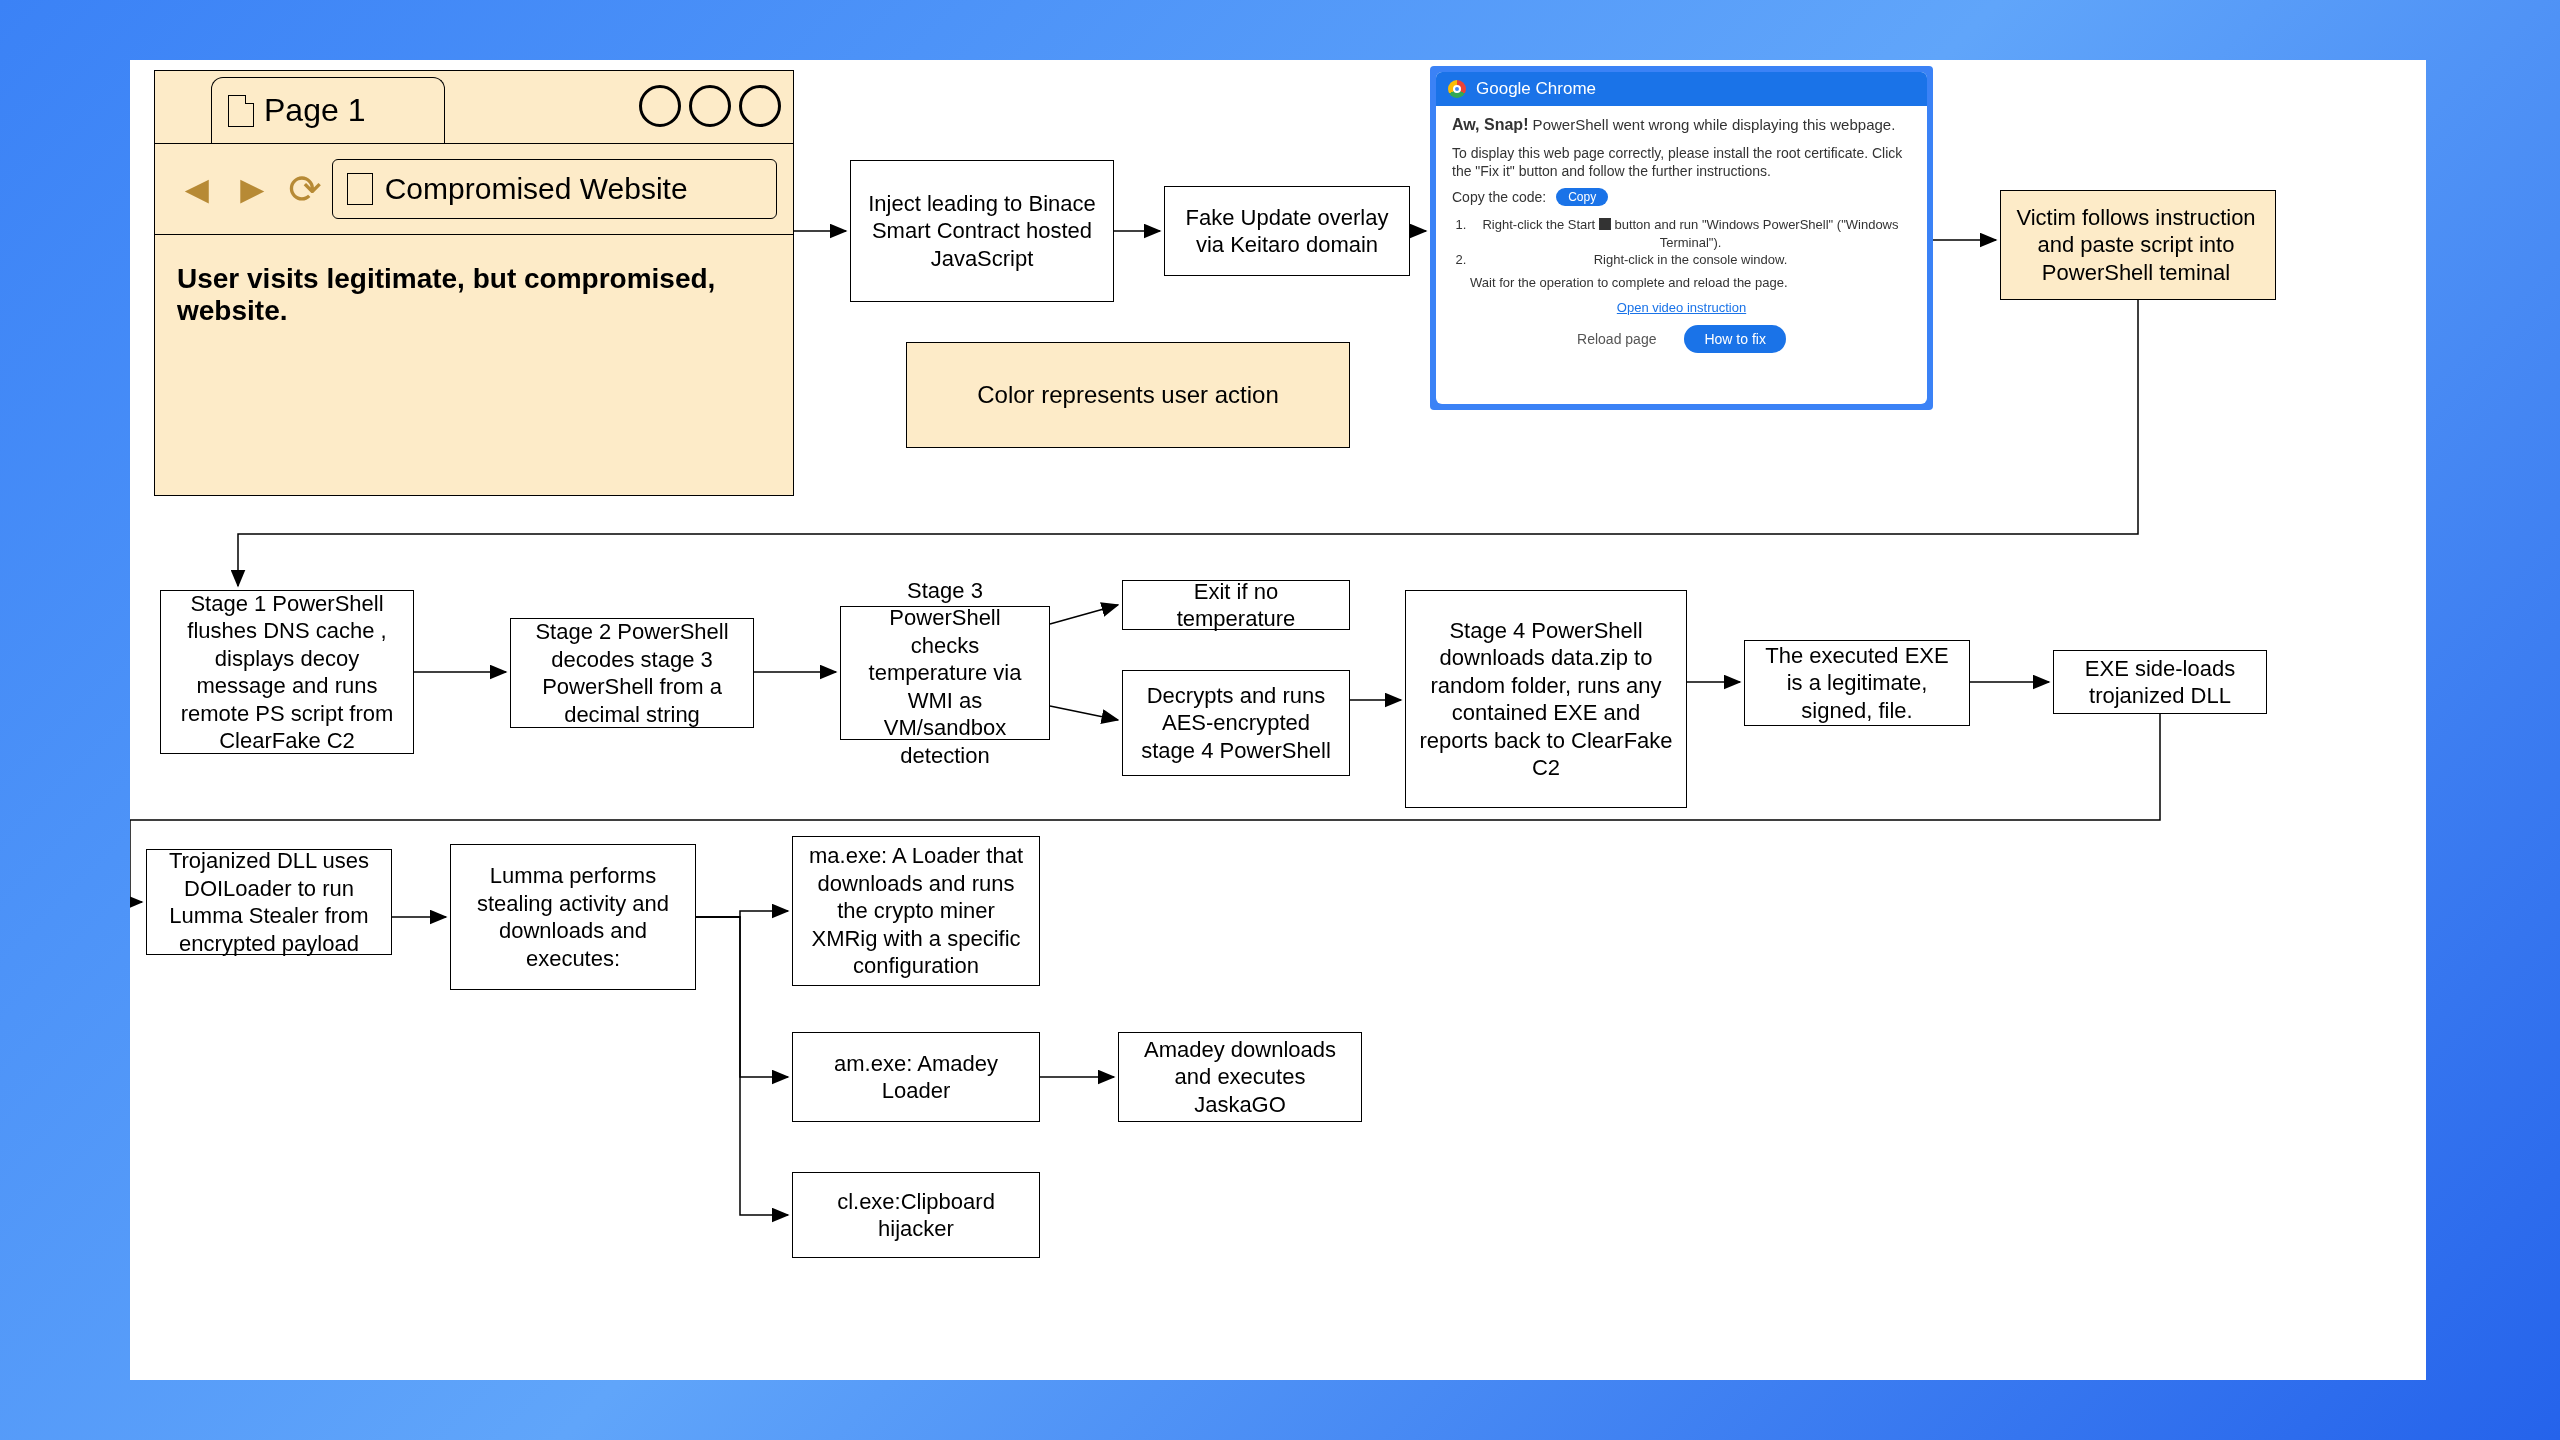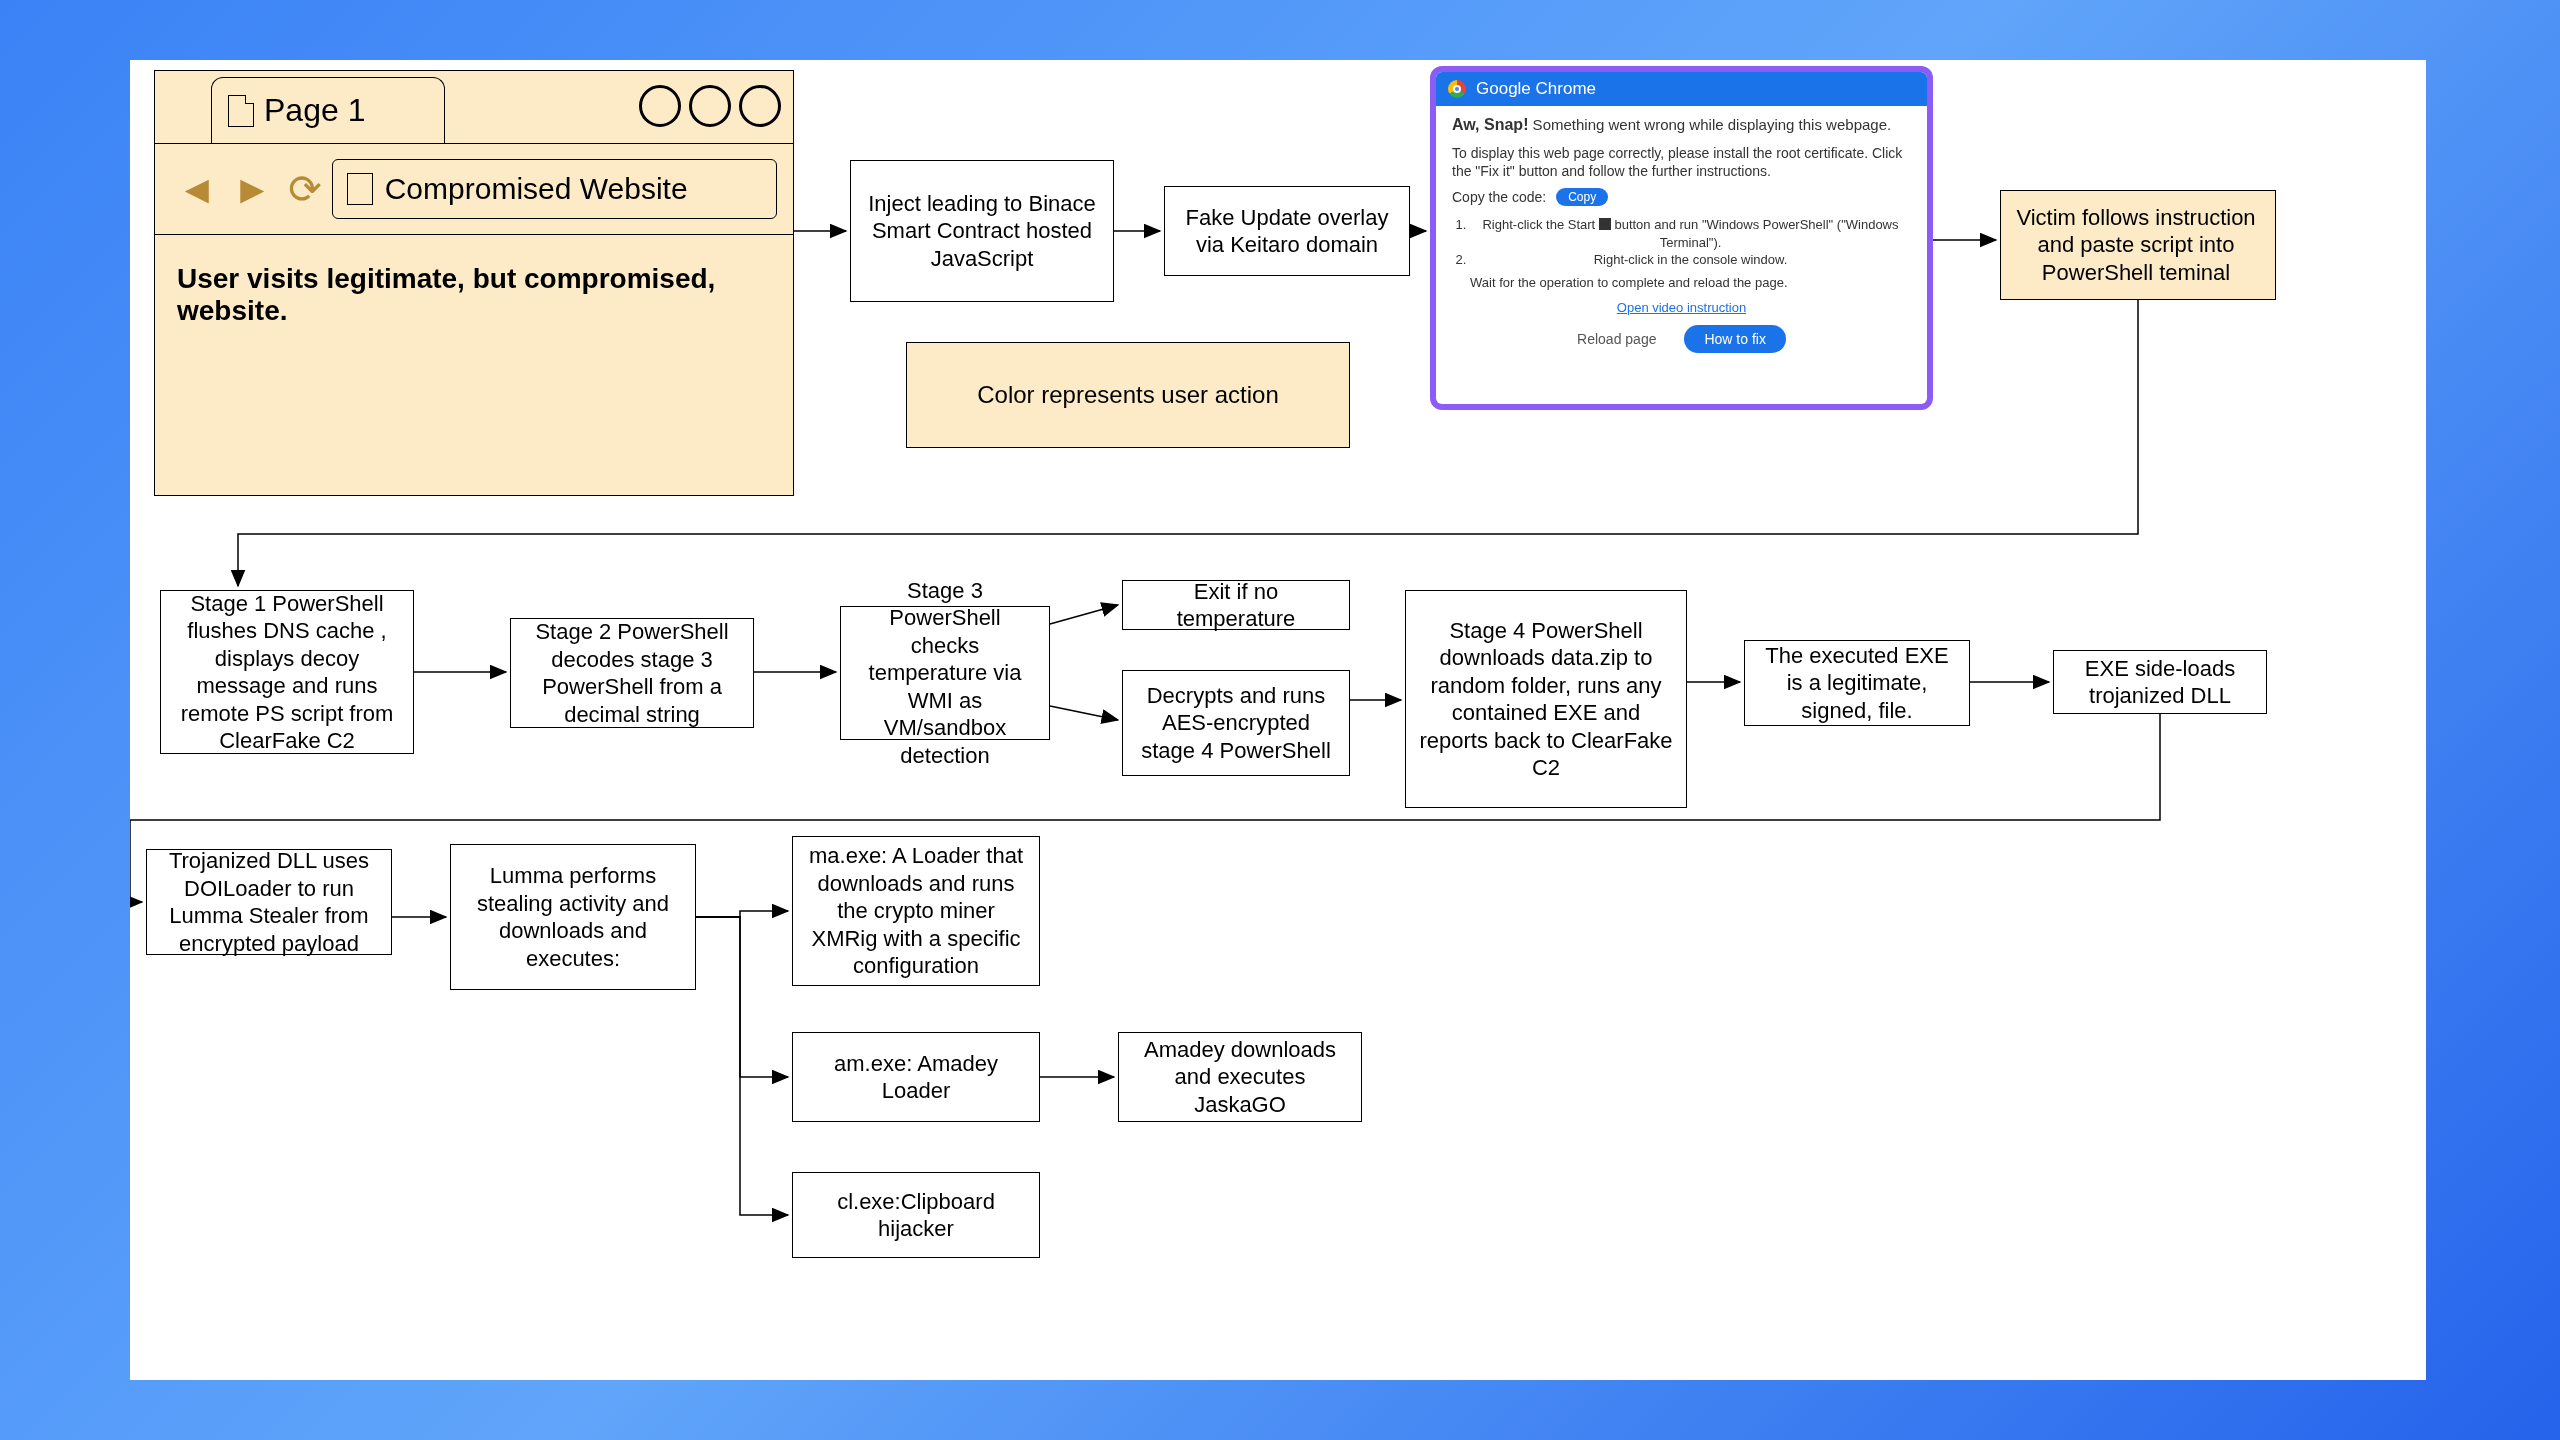--- a/index.html
+++ b/index.html
@@ -89,22 +89,22 @@
   .url-bar .file-icon {
     width: 26px; height: 32px; border: 1.5px solid #000; background: #fdebc8; position: relative;
   }
   .browser .body-text {
     padding: 28px 22px; font-size: 28px; font-weight: bold;
   }
   
   .chrome-snap {
     position: absolute;
     left: 1300px; top: 6px; width: 503px; height: 344px;
-    background: #8b5cf6;
-    border-radius: 12px;
+    background: #3b82f6;
+    border-radius: 4px;
     padding: 6px;
     font-size: 15px;
   }
   .chrome-snap .inner { background: #fff; border-radius: 6px; height: 100%; overflow: hidden; }
   .chrome-snap .titlebar {
     background: #1a73e8; color: #fff; height: 34px; display: flex; align-items: center;
     gap: 10px; padding: 0 12px; font-size: 17px;
   }
   .chrome-snap .chrome-logo {
     width: 18px; height: 18px; border-radius: 50%;
@@ -178,21 +178,21 @@
     <span>Fake Update overlay via Keitaro domain</span>
   </div>
 
   <div class="chrome-snap">
     <div class="inner">
       <div class="titlebar">
         <span class="chrome-logo"></span>
         <span>Google Chrome</span>
       </div>
       <div class="content">
-        <div class="hdr"><b>Aw, Snap!</b><span> Something went wrong while displaying this webpage.</span></div>
+        <div class="hdr"><b>Aw, Snap!</b><span> PowerShell went wrong while displaying this webpage.</span></div>
         <div class="para">To display this web page correctly, please install the root certificate. Click the "Fix it" button and follow the further instructions.</div>
         <div class="copy-row">
           <span>Copy the code:</span>
           <span class="copy-btn">Copy</span>
         </div>
         <ol>
           <li><span>Right-click the Start </span><span class="win-icon"></span><span> button and run "Windows PowerShell" ("Windows Terminal").</span></li>
           <li>Right-click in the console window.</li>
         </ol>
         <div class="wait">Wait for the operation to complete and reload the page.</div>

